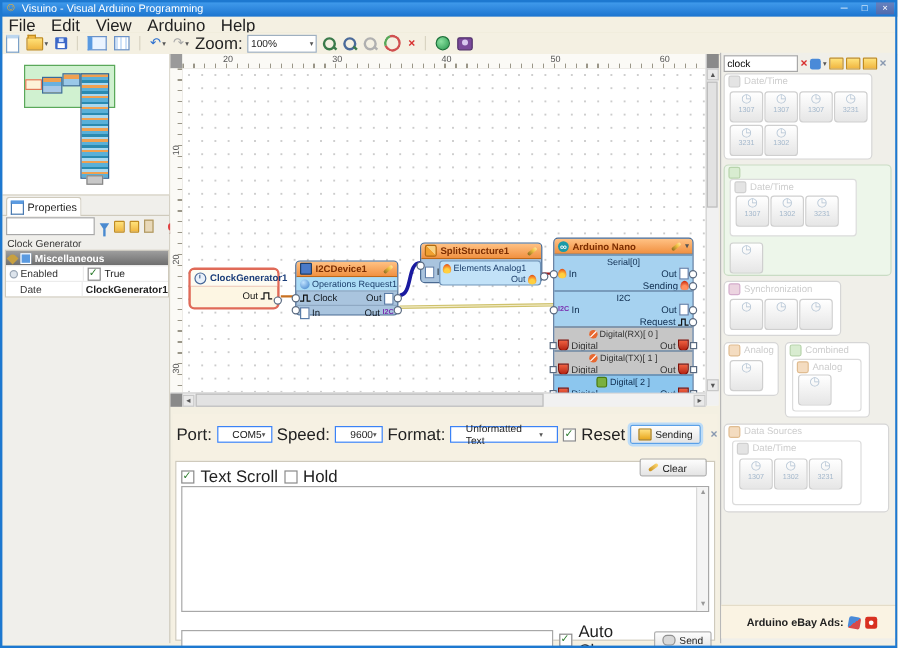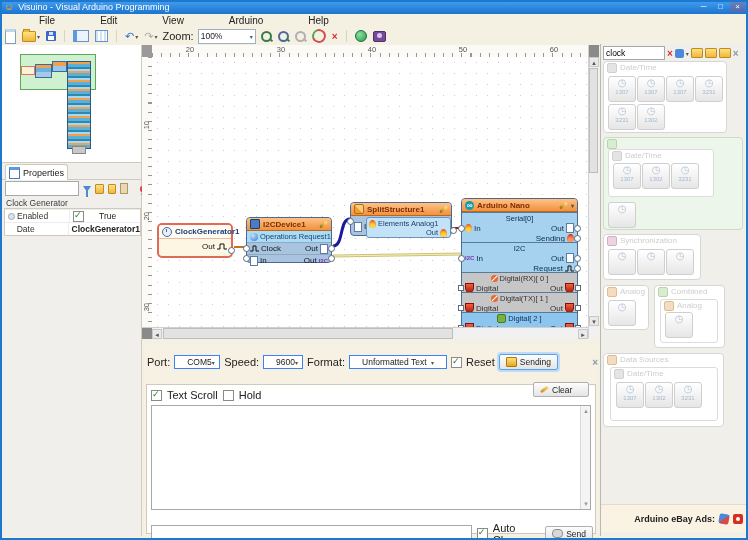--- a/index.html
+++ b/index.html
@@ -10,21 +10,21 @@
   
   .titlebar{position:absolute;left:0;top:0;width:100%;height:14px;
     background:linear-gradient(#46a0f0,#1b74cf);color:#fff;display:flex;align-items:center;}
   .titlebar .logo{color:#ffb020;font-size:10px;margin:0 4px 0 4px;line-height:10px;}
   .titlebar .ttl{font-size:9px;}
   .winbtns{position:absolute;right:3px;top:1px;display:flex;gap:2px;}
   .winbtn{width:15px;height:11px;color:#fff;font-size:8px;line-height:11px;text-align:center;}
   .winbtn.close{background:rgba(220,60,60,.25);}
   .menubar{position:absolute;left:0;top:14px;width:100%;height:13px;background:#f4f0e2;
     display:flex;align-items:center;gap:13px;padding-left:7px;border-bottom:1px solid #e7e2d0;}
-  .menubar span{font-size:10px;color:#222;margin-left:32px;}
+  .menubar span{font-size:14px;color:#222;}
   .toolbar{position:absolute;left:0;top:27px;width:100%;height:18px;background:#f4f0e2;
     border-bottom:1px solid #d9d4c2;display:flex;align-items:center;padding-left:4px;gap:4px;}
   .tsep{width:1px;height:12px;background:#d9d4c2;margin:0 3px;}
   .tbtn{display:flex;align-items:center;gap:1px;height:14px;padding:0 1px;}
   .drop{font-size:6px;color:#555;}
   
   .i-page{width:9px;height:11px;background:#fff;border:1px solid #7aa0c8;border-top:3px solid #bcd6ee;}
   .i-folder{width:12px;height:9px;background:linear-gradient(#ffe27a,#f0b640);border:1px solid #c08c20;border-radius:1px;position:relative;}
   .i-folder:before{content:"";position:absolute;left:0;top:-3px;width:5px;height:2px;background:#f0b640;border:1px solid #c08c20;border-bottom:none;}
   .i-disk{width:10px;height:10px;background:#3c68c8;border-radius:1px;position:relative;}
@@ -38,21 +38,21 @@
   .i-mag{width:7px;height:7px;border:2px solid #3a7a4a;border-radius:50%;position:relative;}
   .i-mag:after{content:"";position:absolute;left:6px;top:6px;width:4px;height:2px;background:#3a7a4a;transform:rotate(45deg);}
   .i-mag.out{border-color:#4a6a9a;} .i-mag.dis{border-color:#b0b0b0;} .i-mag.dis:after{background:#b0b0b0;}
   .i-refresh{width:10px;height:10px;border-radius:50%;border:2px solid #d05050;border-left-color:#58a858;transform:rotate(25deg);}
   .redx{color:#d83030;font-weight:bold;font-size:10px;}
   .grayx{color:#8898b0;font-weight:bold;font-size:10px;}
   .i-globe{width:10px;height:10px;border-radius:50%;background:radial-gradient(circle at 35% 35%,#8ae0a0,#2a9a50);border:1px solid #1a7038;}
   .i-cam{width:11px;height:9px;background:#7a4a9a;border:1px solid #50306a;border-radius:2px;position:relative;}
   .i-cam:before{content:"";position:absolute;left:3px;top:1px;width:5px;height:5px;border-radius:50%;background:#d8c8ee;}
   .zoomcombo{width:52px;height:13px;background:#fff;border:1px solid #9fb0c0;display:flex;align-items:center;justify-content:space-between;padding:0 2px;font-size:8.5px;}
-  .lbl{font-size:11px;color:#222;}
+  .lbl{font-size:14px;color:#222;}
   
   .leftpanel{position:absolute;left:2px;top:45px;width:139px;height:491px;background:#f0efeb;border-right:1px solid #cfcabc;}
   .minimap{position:absolute;left:0;top:0;width:139px;height:117px;background:#fff;border-bottom:1px solid #cfcabc;}
   .mm-view{position:absolute;left:18px;top:9px;width:74px;height:34px;background:rgba(150,225,150,.45);border:1px solid #5aa85a;}
   .mm-cg{position:absolute;left:19px;top:21px;width:12px;height:7px;background:#fdf2d8;border:1px solid #e07858;}
   .mm-i2c{position:absolute;left:33px;top:19px;width:15px;height:12px;background:repeating-linear-gradient(#f0a050 0 3px,#6ab0e0 3px 7px,#a8c8e8 7px 12px);border:1px solid #3a6a9a;}
   .mm-split{position:absolute;left:50px;top:16px;width:13px;height:9px;background:linear-gradient(#f0a050 0 40%,#9ac8e8 40%);border:1px solid #3a6a9a;}
   .mm-nano{position:absolute;left:65px;top:16px;width:22px;height:86px;border:1px solid #2a5a8a;
     background:repeating-linear-gradient(#f0a050 0 2px,#5ab0d8 2px 5px,#2a8ab0 5px 7px,#a8d8f0 7px 9px);}
   .mm-nano:after{content:"";position:absolute;left:4px;bottom:-6px;width:12px;height:6px;background:#c8c8c8;border:1px solid #888;}
@@ -69,21 +69,21 @@
   .i-pin:after{content:"";position:absolute;left:2px;top:5px;width:1px;height:4px;background:#904040;transform:rotate(20deg);}
   .ptype{position:absolute;left:4px;top:153px;font-size:8.5px;color:#3a3a3a;}
   .pgrid{position:absolute;left:2px;top:163px;width:135px;background:#fff;border:1px solid #cfcabc;}
   .pcat{height:12px;background:linear-gradient(#9e9e9e,#6e6e6e);color:#fff;display:flex;align-items:center;gap:3px;padding-left:2px;font-size:8.5px;font-weight:bold;}
   .i-wrench{width:7px;height:7px;background:#c8a040;border-radius:50% 0 0 0;transform:rotate(45deg);}
   .i-nodebox{width:7px;height:7px;background:#5a9ae0;border:1px solid #fff;}
   .prow{height:12px;display:flex;align-items:center;border-top:1px solid #ececec;font-size:8.5px;}
   .prow .gut{width:12px;display:flex;justify-content:center;}
   .gear{width:5px;height:5px;border:1px solid #9aa6b4;border-radius:50%;background:#dde4ec;}
   .prow .pname{width:52px;color:#333;}
-  .prow .pval{flex:1;border-left:1px solid #ececec;padding-left:3px;display:flex;align-items:center;gap:15px;height:100%;}
+  .prow .pval{flex:1;border-left:1px solid #ececec;padding-left:3px;display:flex;align-items:center;gap:3px;height:100%;}
   .pval b{font-size:8.5px;}
   .minusblue{width:8px;height:8px;border-radius:50%;background:#3a8ad8;color:#fff;font-size:8px;line-height:7px;text-align:center;}
   .cb{width:9px;height:9px;background:#fff;border:1px solid #8a8a8a;position:relative;display:inline-block;flex:none;}
   .cb.on:after{content:"✓";position:absolute;left:0px;top:-2px;font-size:9px;color:#2a7a2a;}
   
   .canvaswrap{position:absolute;left:142px;top:45px;width:456px;height:293px;background:#fbfaf6;}
   .corner{position:absolute;left:0;top:0;width:10px;height:12px;background:#9a9a9a;}
   .hruler{position:absolute;left:10px;top:0;width:436px;height:12px;background:#fbfaf6;border-bottom:1px solid #b8b4a6;
     background-image:repeating-linear-gradient(90deg,#9a9688 0 1px,transparent 1px 9.1px);
     background-size:100% 4px;background-position:0 100%;background-repeat:no-repeat;}
@@ -185,21 +185,21 @@
   .group.green{background:#edf6ea;border-color:#c9dcc4;}
   .gcap{display:flex;align-items:center;gap:3px;height:11px;padding-left:3px;color:#cdcdcd;font-size:8px;}
   .gico{width:8px;height:8px;border-radius:2px;background:#e4e4e4;border:1px solid #d0d0d0;flex:none;}
   .gico.g{background:#d8ecd0;border-color:#b8d4ac;}
   .gico.o{background:#f4dcc0;border-color:#e0bc90;}
   .gico.p{background:#ecd4e0;border-color:#d4accc;}
   .tile{position:absolute;width:26px;height:24px;border:1px solid #cfcfcf;border-radius:3px;background:linear-gradient(#ffffff,#e6e6e6);text-align:center;overflow:hidden;}
   .tglyph{display:block;font-size:10px;line-height:12px;color:#b4c4d4;}
   .tnum{display:block;font-size:6px;line-height:6px;color:#a4b8cc;}
   .subgroup{position:absolute;background:#fff;border:1px solid #dcdcdc;border-radius:3px;box-sizing:border-box;}
-  .adsbar{position:absolute;left:0;bottom:4px;width:146px;height:28px;background:#faf3e3;border-top:1px solid #e4dcc8;display:flex;align-items:center;justify-content:flex-end;gap:4px;padding-right:4px;box-sizing:border-box;}
+  .adsbar{position:absolute;left:0;bottom:4px;width:146px;height:28px;background:#faf3e3;border-top:1px solid #e4dcc8;display:flex;align-items:center;justify-content:flex-end;gap:4px;padding-right:16px;box-sizing:border-box;}
   .adsbar .t{font-weight:bold;font-size:9px;color:#222;}
   .i-tools{width:10px;height:10px;background:linear-gradient(135deg,#4a8ad8 50%,#d84a4a 50%);border-radius:2px;transform:rotate(10deg);}
   .i-redbox{width:10px;height:10px;background:#d83020;border-radius:2px;position:relative;}
   .i-redbox:after{content:"";position:absolute;left:3px;top:3px;width:4px;height:4px;border-radius:50%;background:#fff;}
 </style>
 </head>
 <body>
 
 <div id="app">
   <div class="frame"></div>
@@ -295,20 +295,25 @@
     <div class="ptools">
       <input class="pt-input" style="">
       <span class="i-funnel"></span>
       <span class="minifolder"></span>
       <span class="minifolder"></span>
       <span class="i-card"></span>
       <span class="i-pin"></span>
     </div>
     <div class="ptype">Clock Generator</div>
     <div class="pgrid">
+      <div class="pcat">
+        <span class="i-wrench"></span>
+        <span class="i-nodebox"></span>
+        <span>Miscellaneous</span>
+      </div>
       <div class="prow">
         <span class="gut">
             <span class="gear"></span>
           </span>
         <span class="pname">Enabled</span>
         <span class="pval">
           <span class="cb on"></span>
           <span>True</span>
         </span>
       </div>
@@ -722,21 +727,21 @@
             <span class="gico o"></span>
             <span>Analog</span>
           </div>
         <div class="tile" style="left:4px;top:12px">
             <span class="tglyph">◷</span>
             <span class="tnum"></span>
           </div>
       </div>
     </div>
 
-    <div class="group" style="left:2px;top:309px;width:121px;height:74px">
+    <div class="group" style="left:2px;top:309px;width:138px;height:74px">
       <div class="gcap">
           <span class="gico o"></span>
           <span>Data Sources</span>
         </div>
       <div class="subgroup" style="left:6px;top:13px;width:108px;height:54px">
         <div class="gcap">
             <span class="gico"></span>
             <span>Date/Time</span>
           </div>
         <div class="tile" style="left:5px;top:14px">

